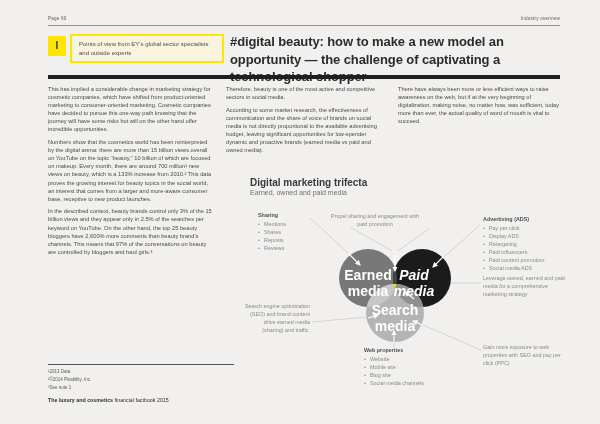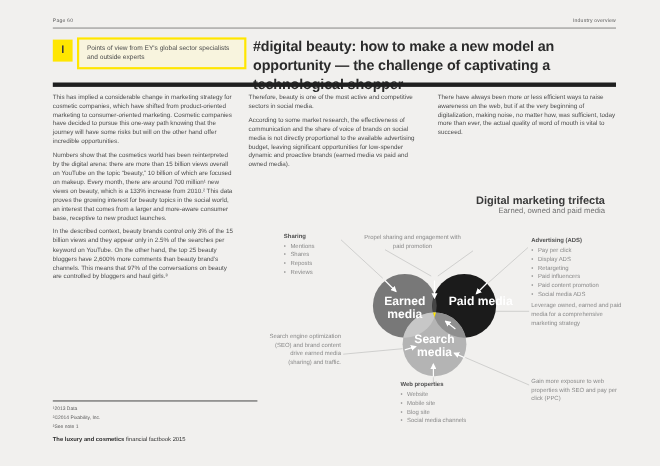--- a/index.html
+++ b/index.html
@@ -19,31 +19,31 @@
     box-sizing:border-box;width:154px;border:2px solid #ffe600;background:#f8f4de;
     padding:4px 7px;font-size:6px;line-height:1.45;color:#4d4d4d;
   }
   .title{
     width:332px;font-weight:bold;font-size:13px;line-height:1.35;color:#2b2b2b;
     letter-spacing:-0.1px;
   }
   .bar{height:4px;background:#1f1f1f;}
   .col{width:164px;}
   .col p{margin:0 0 4.5px 0;font-size:5.7px;line-height:1.42;color:#4a4a4a;}
-  .dg-title{width:300px;text-align:right;}
+  .dg-title{width:300px;text-align:left;}
   .dg-title .t1{font-size:10px;font-weight:bold;color:#3a3a3a;}
   .dg-title .t2{font-size:7px;color:#6f6f6f;margin-top:1px;}
   .ann{font-size:5.4px;line-height:1.5;color:#8a8a8a;}
   .ann .ann-title{font-weight:bold;color:#4f4f4f;margin-bottom:.5px;}
   .ann ul{list-style:none;margin:0;padding:0;}
   .ann li{padding-left:6px;position:relative;}
   .ann li::before{content:"•";position:absolute;left:0;top:0;}
   .venn-label{
     width:60px;text-align:center;color:#ffffff;font-weight:bold;
-    font-size:11px;line-height:1.12;
+    font-size:14px;line-height:1.12;
   }
   .fn-rule{height:1px;background:#565656;}
   .fn{font-size:4.5px;line-height:1.8;color:#5a5a5a;}
   .footer{font-size:5.3px;color:#2e2e2e;}
   .footer .b{font-weight:bold;}
 </style>
 </head>
 <body>
 
 <div class="page">
@@ -124,21 +124,21 @@
       <line x1="203" y1="62" x2="193" y2="72" marker-end="url(#aw)"></line>
       <line x1="155" y1="60" x2="155" y2="76" marker-end="url(#aw)"></line>
       <line x1="128" y1="123" x2="138" y2="120" marker-end="url(#aw)"></line>
       <line x1="154" y1="147" x2="154" y2="136" marker-end="url(#aw)"></line>
       <line x1="174" y1="104" x2="165" y2="97" marker-end="url(#aw)"></line>
       <line x1="182" y1="130" x2="173" y2="126" marker-end="url(#aw)"></line>
     </g>
   </svg>
 
   <div class="abs venn-label" style="left:338px;top:268px;">Earned media</div>
-  <div class="abs venn-label" style="left:407px;top:268px;">Paid media</div>
+  <div class="abs venn-label" style="left:384px;top:268px;font-style:italic;">Paid media</div>
   <div class="abs venn-label" style="left:365px;top:303px;">Search media</div>
 
   <div class="abs ann" style="left:258px;top:211px;width:60px;">
     <div class="ann-title">Sharing</div>
     <ul>
       <li>Mentions</li>
       <li>Shares</li>
       <li>Reposts</li>
       <li>Reviews</li>
     </ul>

